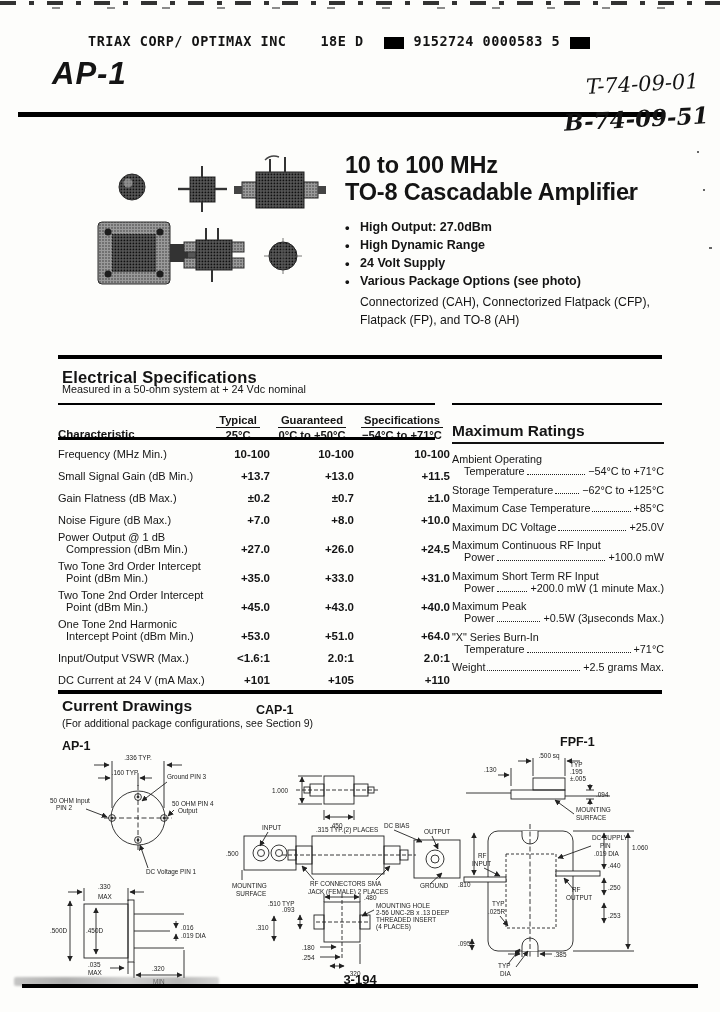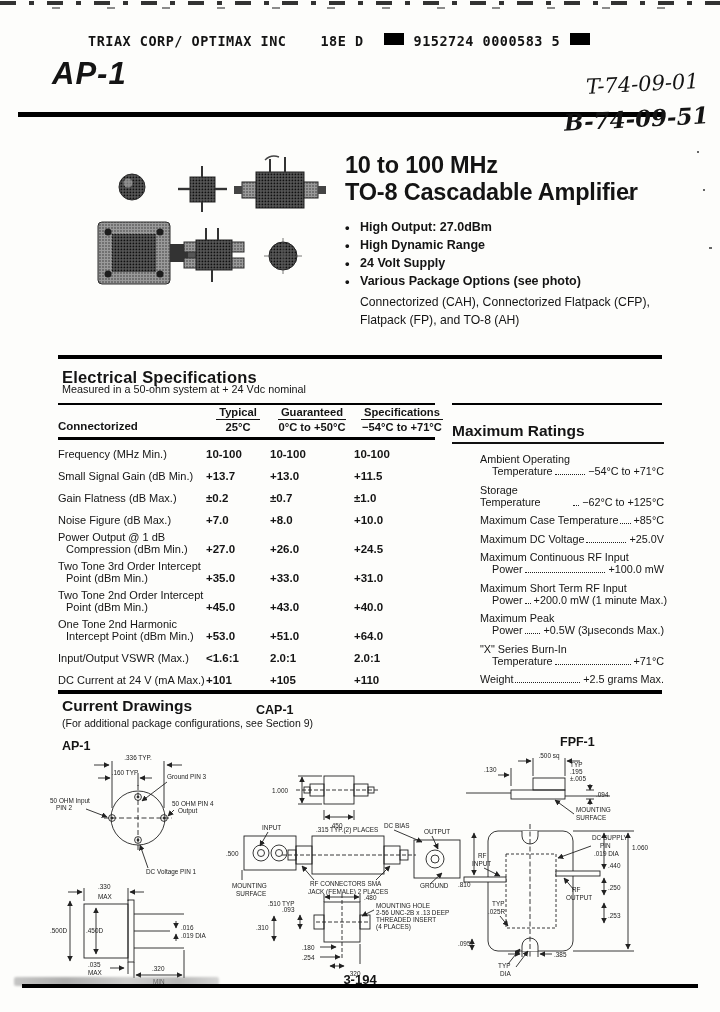--- a/index.html
+++ b/index.html
@@ -10,21 +10,21 @@
     -webkit-font-smoothing:antialiased;
   }
   .abs{position:absolute;}
   
   .scan-noise1{top:1px;left:0;width:720px;height:4px;opacity:.8;
     background:repeating-linear-gradient(90deg,#000 0 16px,transparent 16px 29px,#000 29px 34px,transparent 34px 47px);}
   .scan-noise2{top:7px;left:30px;width:660px;height:2px;opacity:.45;
     background:repeating-linear-gradient(90deg,transparent 0 22px,#000 22px 30px,transparent 30px 55px);}
   .speck{background:#666;}
   
-  .ocr-header{top:33px;left:88px;width:560px;display:flex;align-items:flex-start;white-space:nowrap;
+  .ocr-header{top:33px;left:88px;width:560px;display:flex;align-items:flex-end;white-space:nowrap;
     font-family:"DejaVu Sans Mono",monospace;font-size:13.5px;font-weight:bold;letter-spacing:.5px;}
   .ocr-gap1{width:34px;} .ocr-gap2{width:20px;} .ocr-gap3{width:10px;}
   .blk-square{display:inline-block;width:20px;height:12px;background:#000;}
   
   .part-number{top:56px;left:52px;font-size:31px;font-weight:bold;font-style:italic;letter-spacing:1px;}
   .rule-top{top:112px;left:18px;width:645px;height:5px;background:#000;}
   .hand{font-family:"DejaVu Serif",serif;font-style:italic;white-space:nowrap;}
   .hand-top{top:72px;left:586px;font-size:21px;transform:rotate(-3deg);}
   .hand-bottom{top:105px;left:564px;font-size:23px;font-weight:bold;transform:rotate(-3deg);}
   
@@ -38,34 +38,34 @@
   .rule-table-top{top:403px;left:58px;width:377px;height:2px;background:#000;}
   .rule-right-top{top:403px;left:452px;width:210px;height:2px;background:#000;}
   .rule-table-head{top:437px;left:58px;width:377px;height:2.5px;background:#000;}
   .rule-section-bottom{top:690px;left:58px;width:604px;height:3.5px;background:#000;}
   .elec-heading{top:368px;left:62px;font-size:16.5px;font-weight:bold;letter-spacing:.2px;}
   .elec-sub{top:383px;left:62px;font-size:10.8px;}
   
   .spec-head{top:406px;left:58px;width:392px;display:flex;align-items:flex-end;}
   .sh-label{width:148px;font-weight:bold;font-size:11.5px;padding-bottom:1px;}
   .sh-col{display:flex;flex-direction:column;align-items:center;font-weight:bold;font-size:11.2px;}
-  .sh-top{border-bottom:1.8px solid #111;padding:0 3px 1px;margin-bottom:1px;white-space:nowrap;}
+  .sh-top{border-bottom:1.8px solid #111;padding:8px 3px 1px;margin-bottom:1px;white-space:nowrap;}
   .sh-range{white-space:nowrap;}
   .w1{width:64px;} .w2{width:84px;} .w3{width:96px;}
   .spec-rows{top:443px;left:58px;width:392px;}
   .spec-row{display:flex;align-items:flex-end;box-sizing:border-box;padding-bottom:5px;}
   .sr{height:22px;} .dr{height:29px;}
   .sl{width:148px;font-size:11px;line-height:11.5px;}
   .sl .l2{display:block;padding-left:8px;}
-  .sv{font-size:11.5px;font-weight:bold;text-align:left;}
+  .sv{font-size:11.5px;font-weight:bold;text-align:right;}
   
   .max-ratings{top:409px;left:452px;width:212px;font-size:10.8px;line-height:12px;}
   .mr-heading{font-size:15.5px;font-weight:bold;margin:16px 0 5px;}
   .mr-rule{height:2px;background:#111;margin-bottom:9px;}
-  .mr-item{margin-bottom:6.5px;margin-left:28px;}
+  .mr-item{margin-bottom:6.5px;}
   .mr-flex{display:flex;align-items:flex-end;}
   .mr-indent{padding-left:12px;}
   .mr-dots{flex:1 1 auto;min-width:6px;border-bottom:1.6px dotted #222;margin:0 3px 2px 2px;}
   .mr-value{white-space:nowrap;}
   
   .out-heading{top:697px;left:62px;font-size:15.5px;font-weight:bold;}
   .out-sub{top:717px;left:62px;font-size:10.5px;}
   .dwg-title{font-weight:bold;font-size:12.5px;}
   #lbl-ap1{top:739px;left:62px;} #lbl-cap1{top:703px;left:256px;} #lbl-fpf1{top:735px;left:560px;}
   #dwg-ap1{top:752px;left:50px;width:212px;height:234px;}
@@ -191,21 +191,21 @@
   </div>
 </div>
 
 <div class="abs rule-mid"></div>
 <div class="abs elec-heading">Electrical Specifications</div>
 <div class="abs elec-sub">Measured in a 50-ohm system at + 24 Vdc nominal</div>
 <div class="abs rule-table-top"></div>
 <div class="abs rule-right-top"></div>
 
 <div class="abs spec-head">
-  <div class="sh-label">Connectorized</div>
+  <div class="sh-label">Characteristic</div>
   <div class="sh-col w1">
     <span class="sh-top">Typical</span>
     <span class="sh-range">25°C</span>
   </div>
   <div class="sh-col w2">
     <span class="sh-top">Guaranteed</span>
     <span class="sh-range">0°C to +50°C</span>
   </div>
   <div class="sh-col w3">
     <span class="sh-top">Specifications</span>

